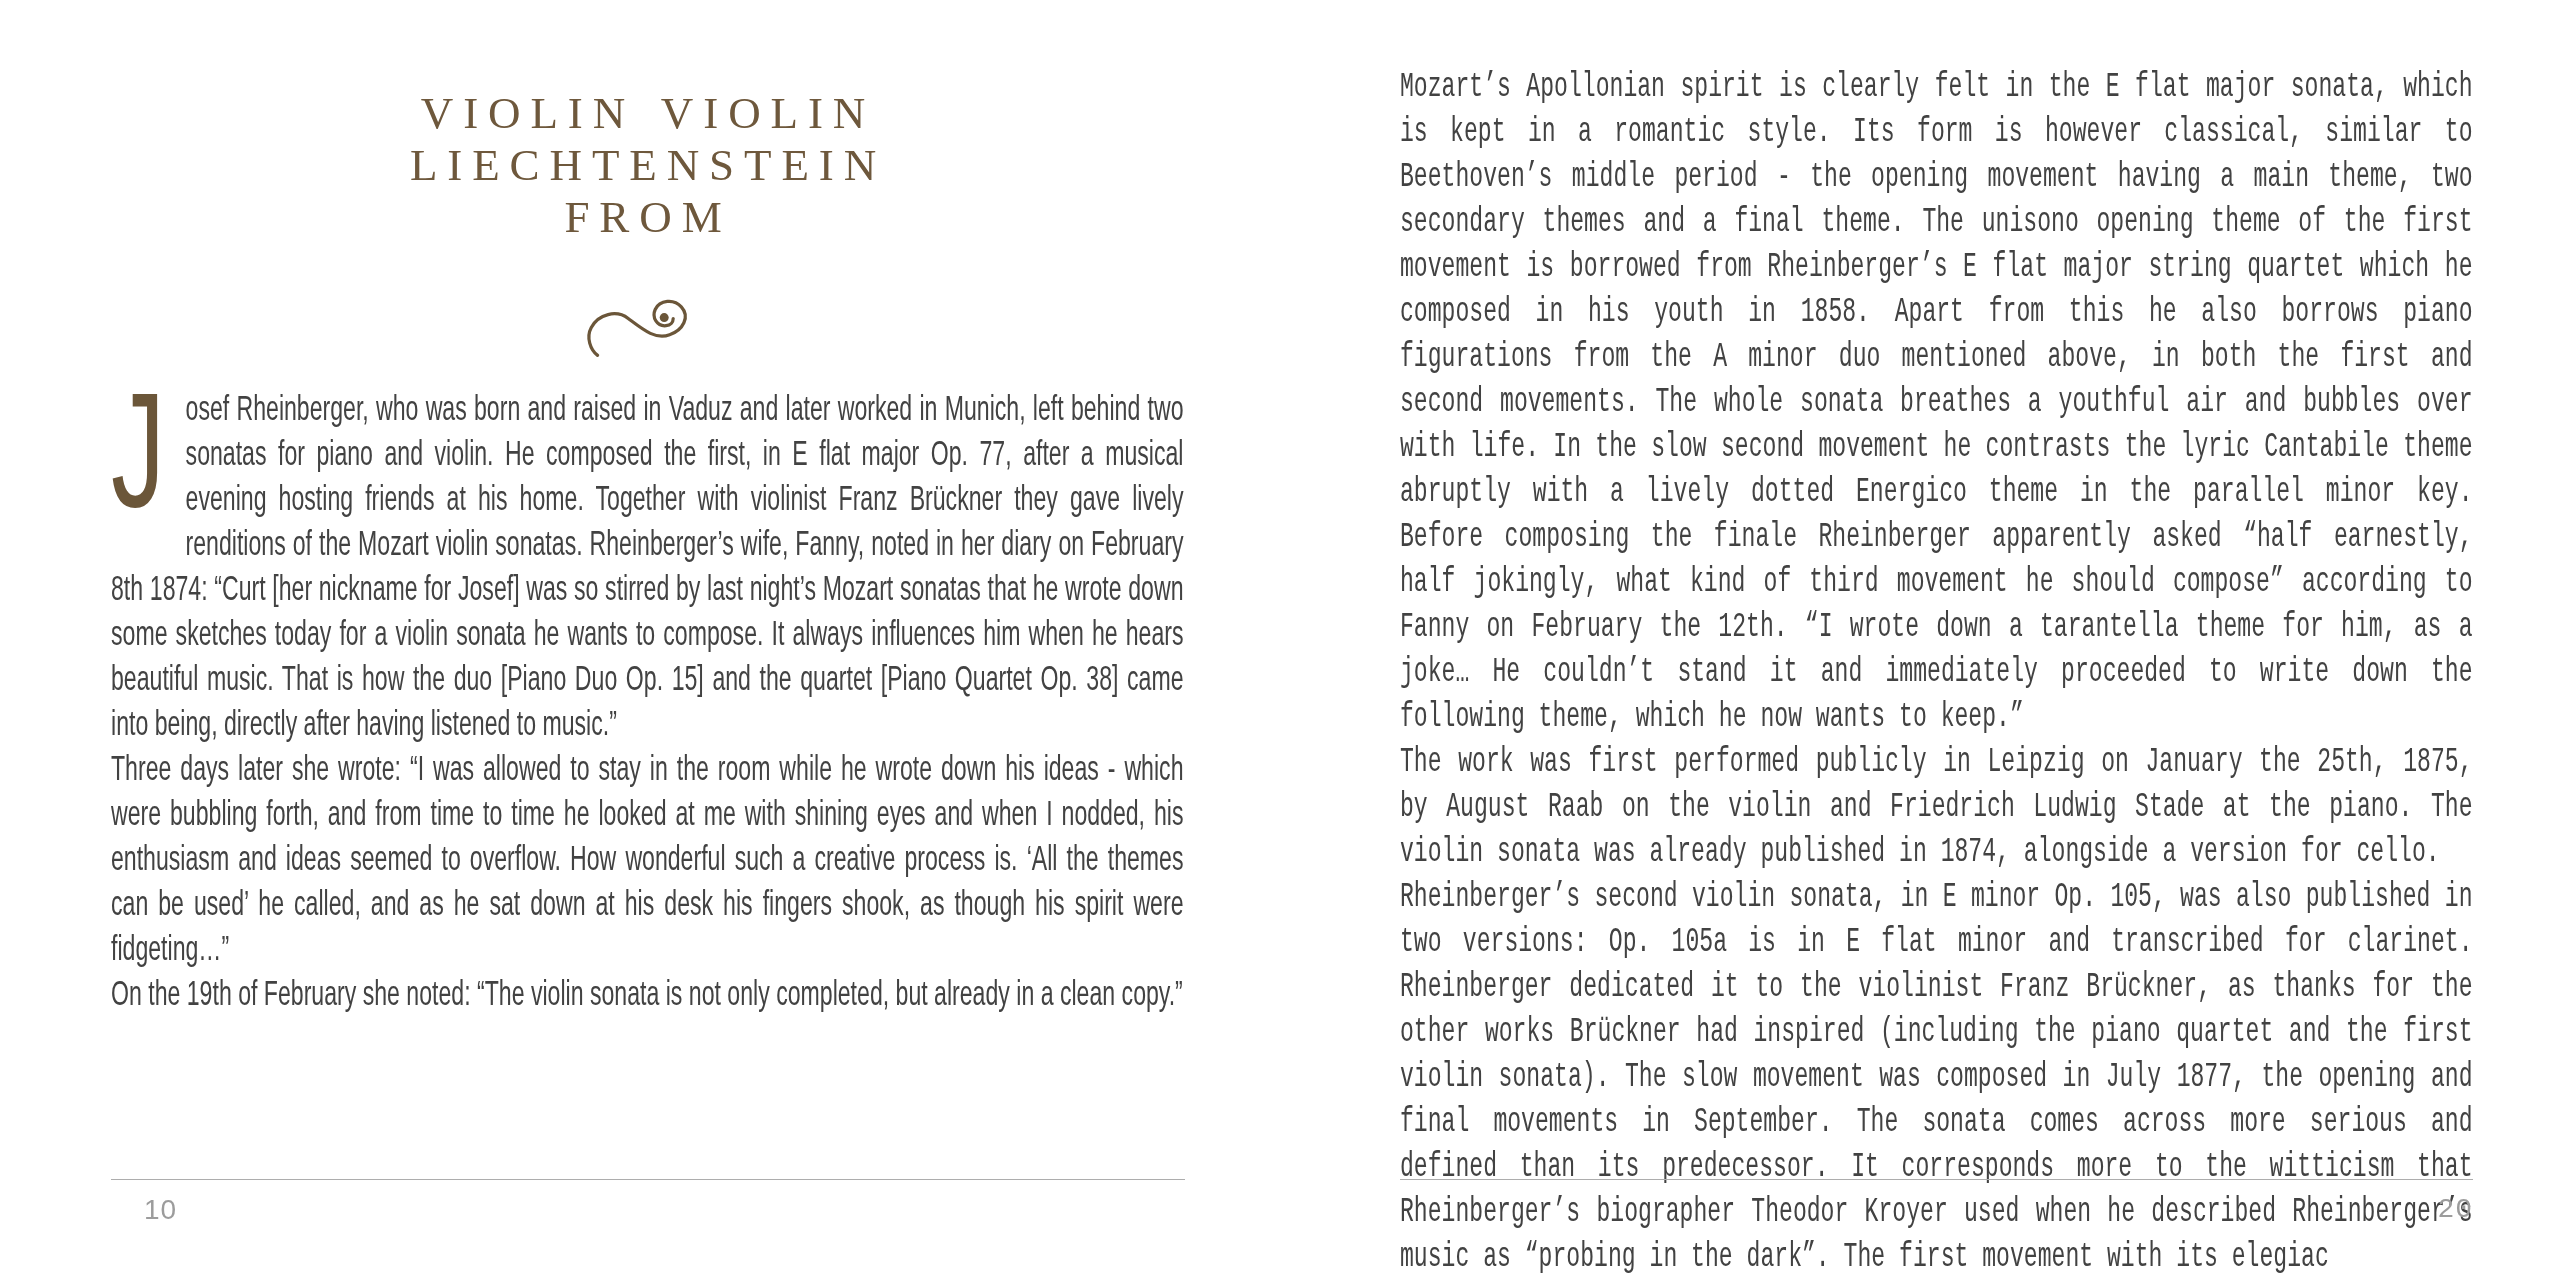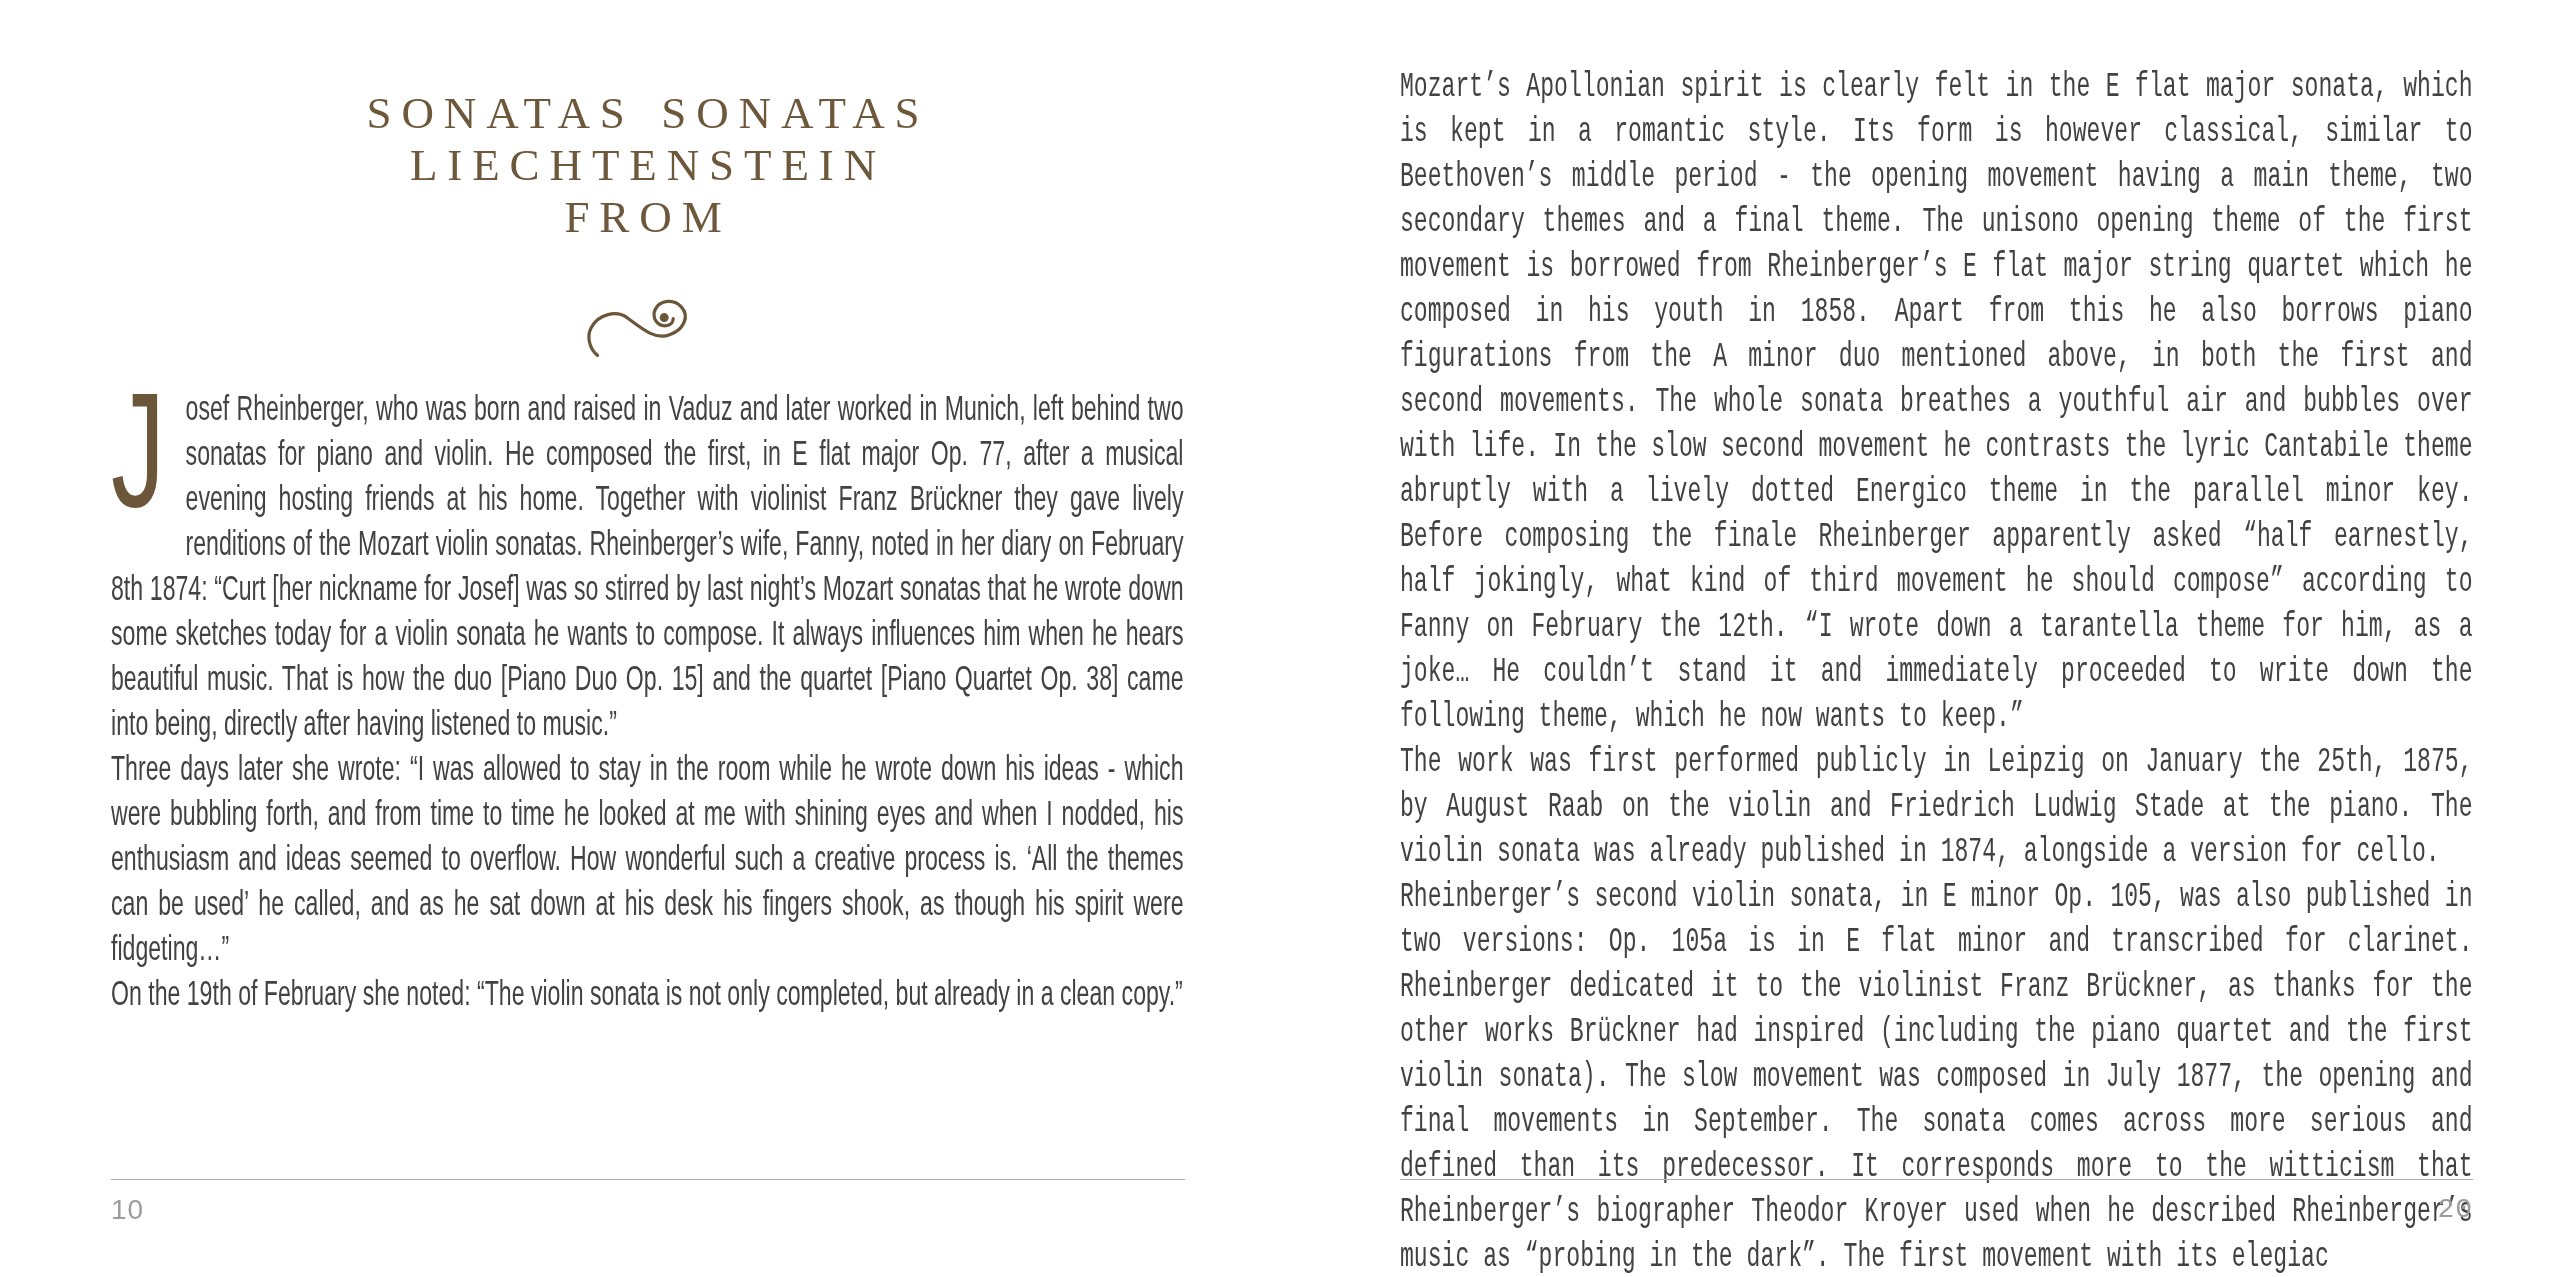--- a/index.html
+++ b/index.html
@@ -65,31 +65,32 @@
     position:absolute;top:1179px;left:0;width:100%;
   }
   .footer-rule{
     height:0;border:none;border-top:1.8px solid #ADADAD;margin:0;
   }
   .page-number{
     margin-top:14.4px;
     font-size:28px;
     color:#9C9C9C;
     letter-spacing:0.9px;
+    margin-left:33px;
   }
   .page-number.pn-left{text-align:left;}
   .page-number.pn-right{text-align:right;}
 </style>
 </head>
 <body>
 
 <div class="page page-left">
 
   <div class="title-block">
-    <div class="title-line">SONATAS SONATAS</div>
+    <div class="title-line">VIOLIN VIOLIN</div>
     <div class="title-line">LIECHTENSTEIN</div>
     <div class="title-line">FROM</div>
   </div>
 
   <div class="ornament-wrap">
     <svg width="144" height="76" viewBox="0 0 160 84" fill="none" xmlns="http://www.w3.org/2000/svg">
       <path d="M24,78 C16,72 11,58 17,47 C25,32 45,27 58,37 C74,49 88,61 104,55 C119,50 127,35 117,24 C109,15 93,16 88,27 C84,36 90,46 100,45 C105,44.5 108,41 108,37" stroke="#6B5639" stroke-width="3.6" stroke-linecap="round" fill="none"></path>
       <circle cx="98" cy="36" r="5" fill="#6B5639"></circle>
     </svg>
   </div>

